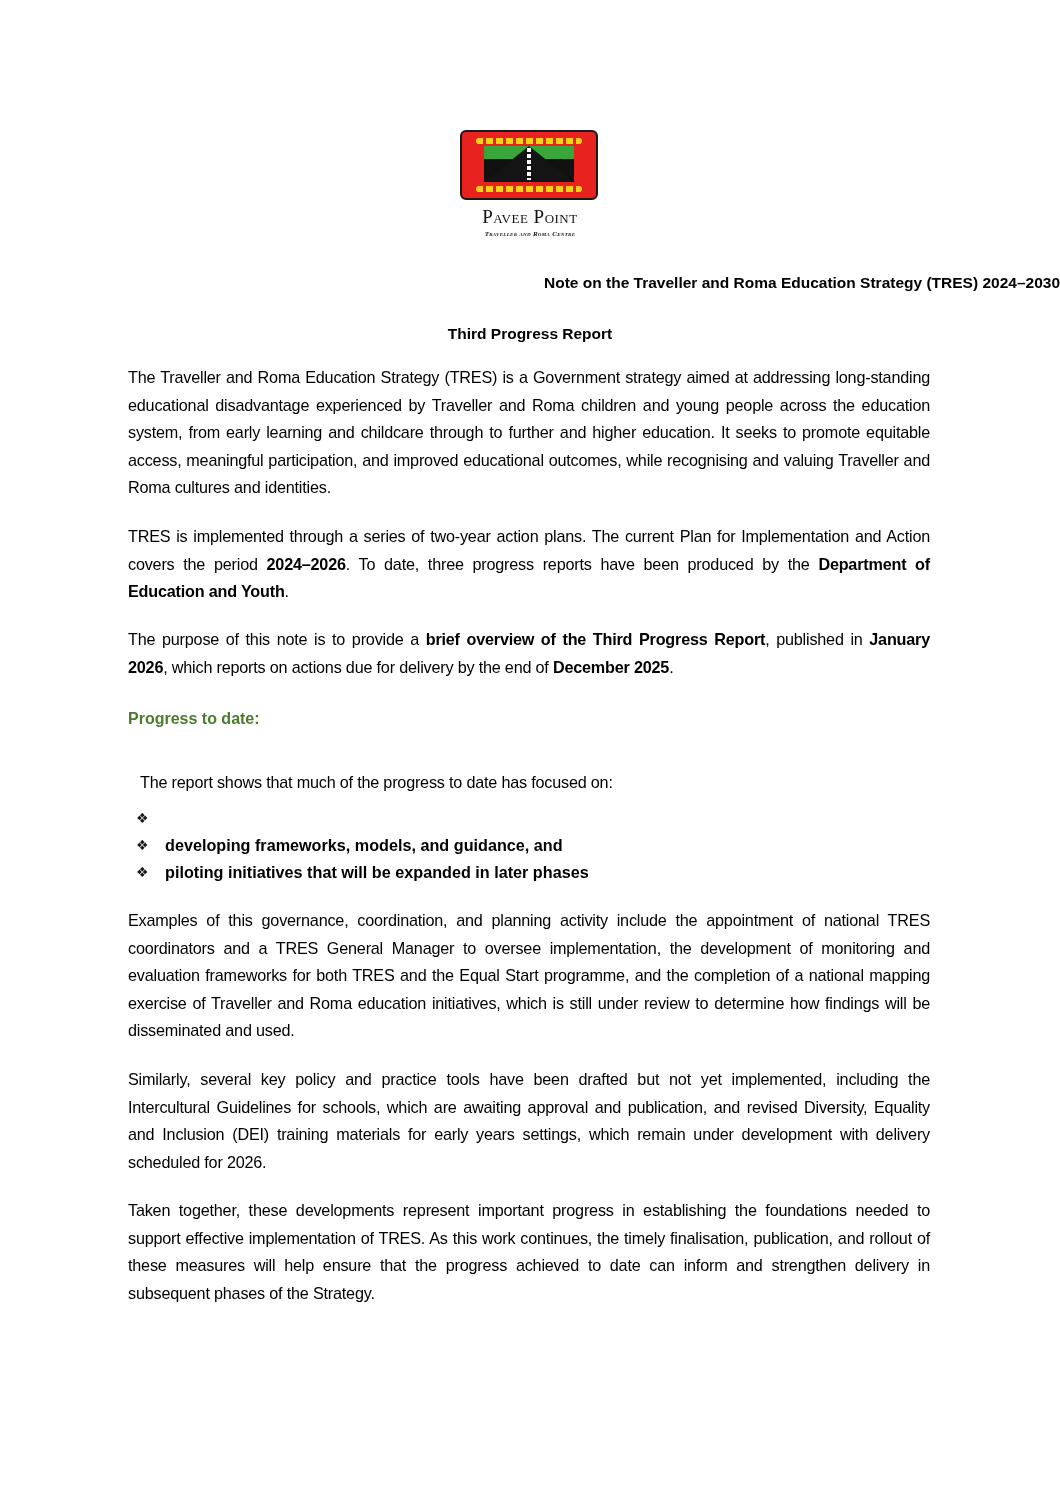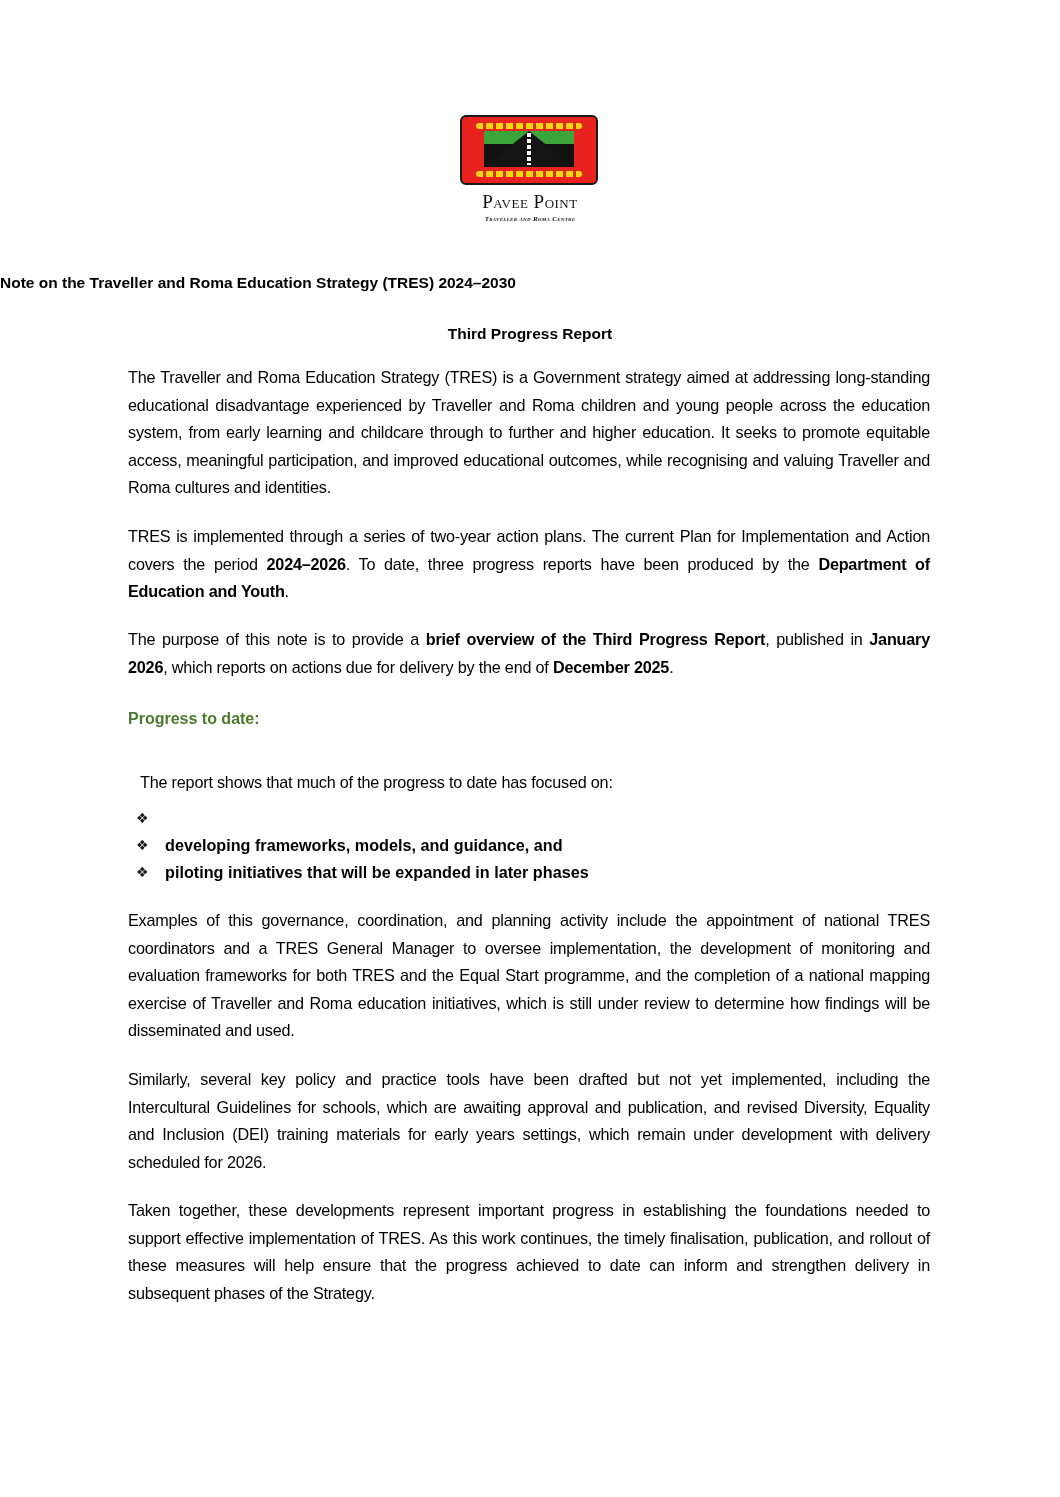--- a/index.html
+++ b/index.html
@@ -18,21 +18,21 @@
     .page {
       position: absolute;
       left: 0; top: 0;
       width: 1060px;
       height: 1497px;
       background: #ffffff;
     }
     .logo {
       position: absolute;
       left: 455px;
-      top: 111px;
+      top: 126px;
       width: 150px;
       height: 116px;
     }
     .logo-frame {
       position: absolute;
       left: 5px; top: 4px;
       width: 138px; height: 70px;
       background: #e8231f;
       border: 2px solid #1a1a1a;
       border-radius: 6px;
@@ -89,21 +89,21 @@
       font-weight: bold;
       font-variant: small-caps;
       letter-spacing: 0.3px;
       color: #111;
       font-style: italic;
     }
     .title {
       position: absolute;
       left: 0; width: 1060px;
       top: 274px;
-      text-align: left;
+      text-align: right;
       font-size: 15.5px;
       font-weight: bold;
     }
     .subtitle {
       position: absolute;
       left: 0; width: 1060px;
       top: 325px;
       text-align: center;
       font-size: 15.5px;
       font-weight: bold;

